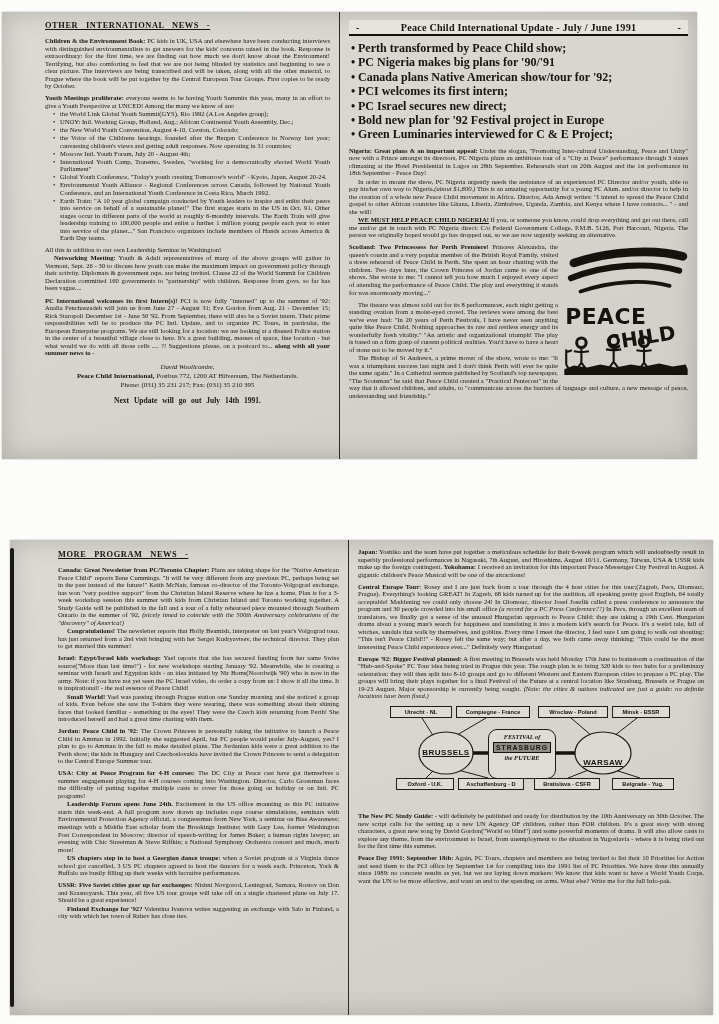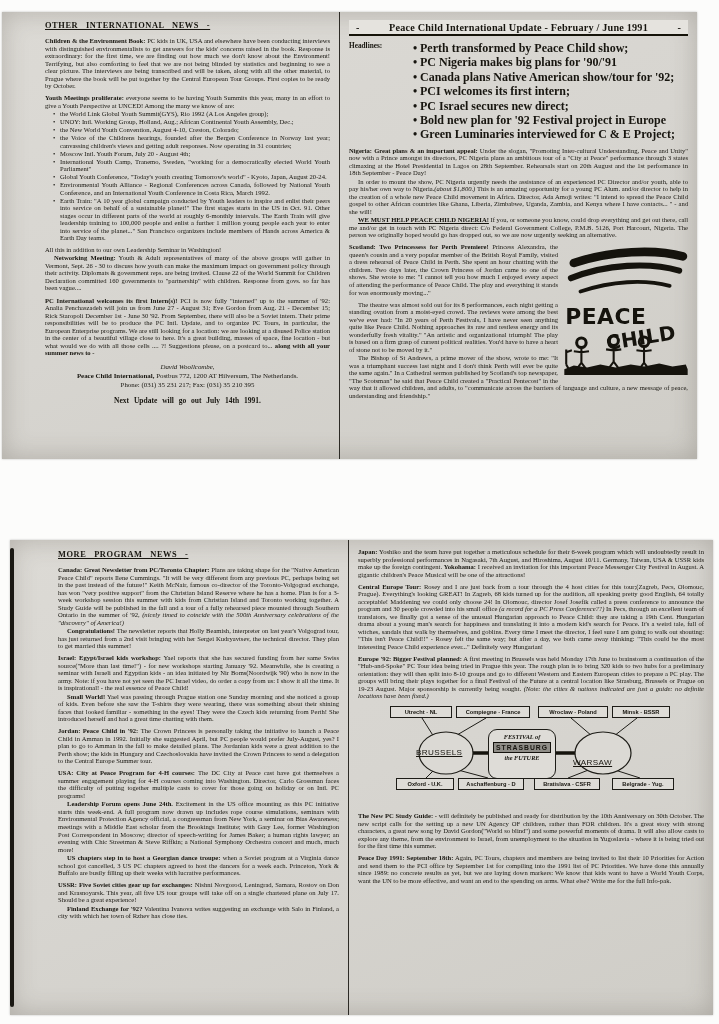--- a/index.html
+++ b/index.html
@@ -60,22 +60,22 @@
   .sig { text-align:center; font-size:6.9px; line-height:1.35; margin-top:5px; }
   .sig .name { font-style:italic; }
   .next-update { text-align:center; font-weight:bold; font-size:7.5px;
     word-spacing:3px; margin-top:6px; }
 
   .diagram { position:relative; width:344px; height:103px; margin:3px 0 5px 2px; }
   .diagram svg { position:absolute; left:0; top:0; }
   .dbox { position:absolute; height:12px; border:1px solid #1d1c17; background:#dedcd7;
     font-family:"Liberation Sans", sans-serif; font-weight:bold; font-size:5.7px;
     text-align:center; line-height:10px; box-sizing:border-box; }
-  .hub { position:absolute; width:60px; text-align:left;
-    font-family:"Liberation Sans", sans-serif; font-weight:normal; font-size:8.1px;
+  .hub { position:absolute; width:60px; text-align:center;
+    font-family:"Liberation Sans", sans-serif; font-weight:bold; font-size:8.1px;
     text-decoration:underline; letter-spacing:.4px; }
   .cbox { position:absolute; left:128px; top:25px; width:68px; height:50px;
     border:1.2px solid #1d1c17; border-radius:9px; background:#dedcd7;
     text-align:center; box-sizing:border-box; padding-top:3px; }
   .cbox .fest { font-style:italic; font-weight:bold; font-size:6.3px; }
   .cbox .stras { margin:1.5px auto; width:56px; background:#8f8d87;
     border:1px solid #14120d; font-family:"Liberation Sans", sans-serif;
     font-weight:bold; font-size:6.8px; letter-spacing:1px; padding:1px 0; }
 </style>
 </head>
@@ -113,26 +113,25 @@
         <div class="name">David Woollcombe,</div>
         <div><b>Peace Child International,</b><span> Postbus 772, 1200 AT Hilversum, The Netherlands.</span></div>
         <div>Phone: (031) 35 231 217;  Fax: (031) 35 210 395</div>
       </div>
       <div class="next-update">Next Update will go out July 14th 1991.</div>
     </div>
 
     <div class="col col-right">
       <div class="titlebar">
         <span>-</span>
-        <span>Peace Child International Update - February / June 1991</span>
+        <span>Peace Child International Update - July / June 1991</span>
         <span>-</span>
       </div>
 
       <div class="headrow">
-        <div class="hl-label">Headlines:</div>
         <ul class="headlines">
           <li>Perth transformed by Peace Child show;</li>
           <li>PC Nigeria makes big plans for '90/'91</li>
           <li>Canada plans Native American show/tour for '92;</li>
           <li>PCI welcomes its first intern;</li>
           <li>PC Israel secures new direct;</li>
           <li>Bold new plan for '92 Festival project in Europe</li>
           <li>Green Luminaries interviewed for C &amp; E Project;</li>
         </ul>
       </div>

